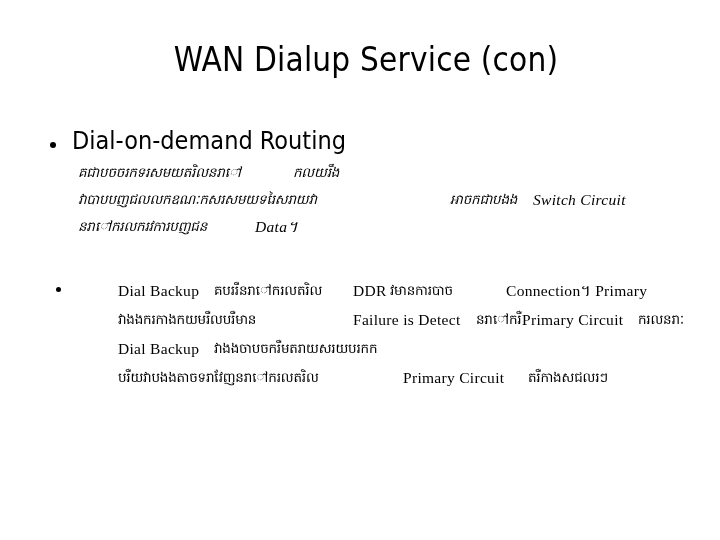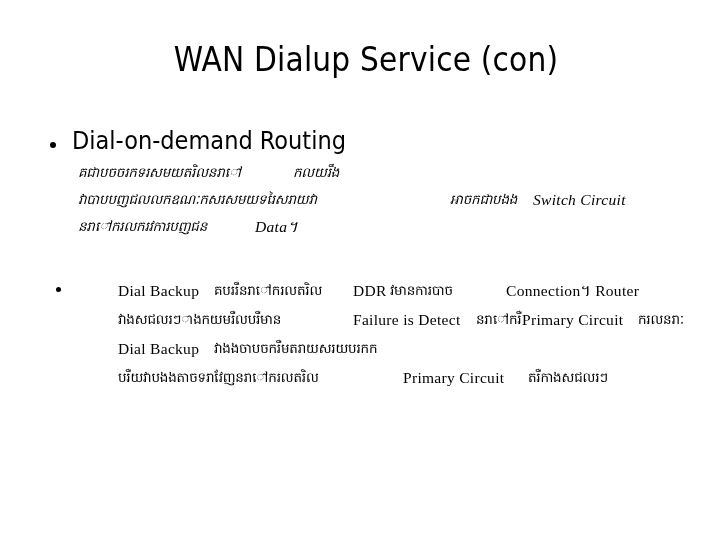--- a/index.html
+++ b/index.html
@@ -166,25 +166,25 @@
     <div class="bullet-l2-wrap">
       <span class="dot2"></span>
 
       <div class="l2-lines">
 
         <div class="line">
           <span class="seg en">Dial Backup</span>
           <span class="seg km tab" style="left:96px">គបររឺនរាៅករលតរិល</span>
           <span class="seg en tab" style="left:235px">DDR</span>
           <span class="seg km tab" style="left:272px">វមានការបាច</span>
-          <span class="seg en tab" style="left:388px">Connection។ Router</span>
-        </div>
-
-        <div class="line">
-          <span class="seg km">វាងសជលរៗាងកយមរឺលបរឺមាន</span>
+          <span class="seg en tab" style="left:388px">Connection។ Primary</span>
+        </div>
+
+        <div class="line">
+          <span class="seg km">វាងងករកាងកយមរឺលបរឺមាន</span>
           <span class="seg en tab" style="left:235px">Failure is Detect</span>
           <span class="seg km tab" style="left:358px">នរាៅករឺ</span>
           <span class="seg en tab" style="left:404px">Primary Circuit</span>
           <span class="seg km tab" style="left:520px">ករលនរាៈ</span>
         </div>
 
         <div class="line">
           <span class="seg en">Dial Backup</span>
           <span class="seg km tab" style="left:96px">វាងងចាបចករឺមតរាយសរយបរកក</span>
         </div>

